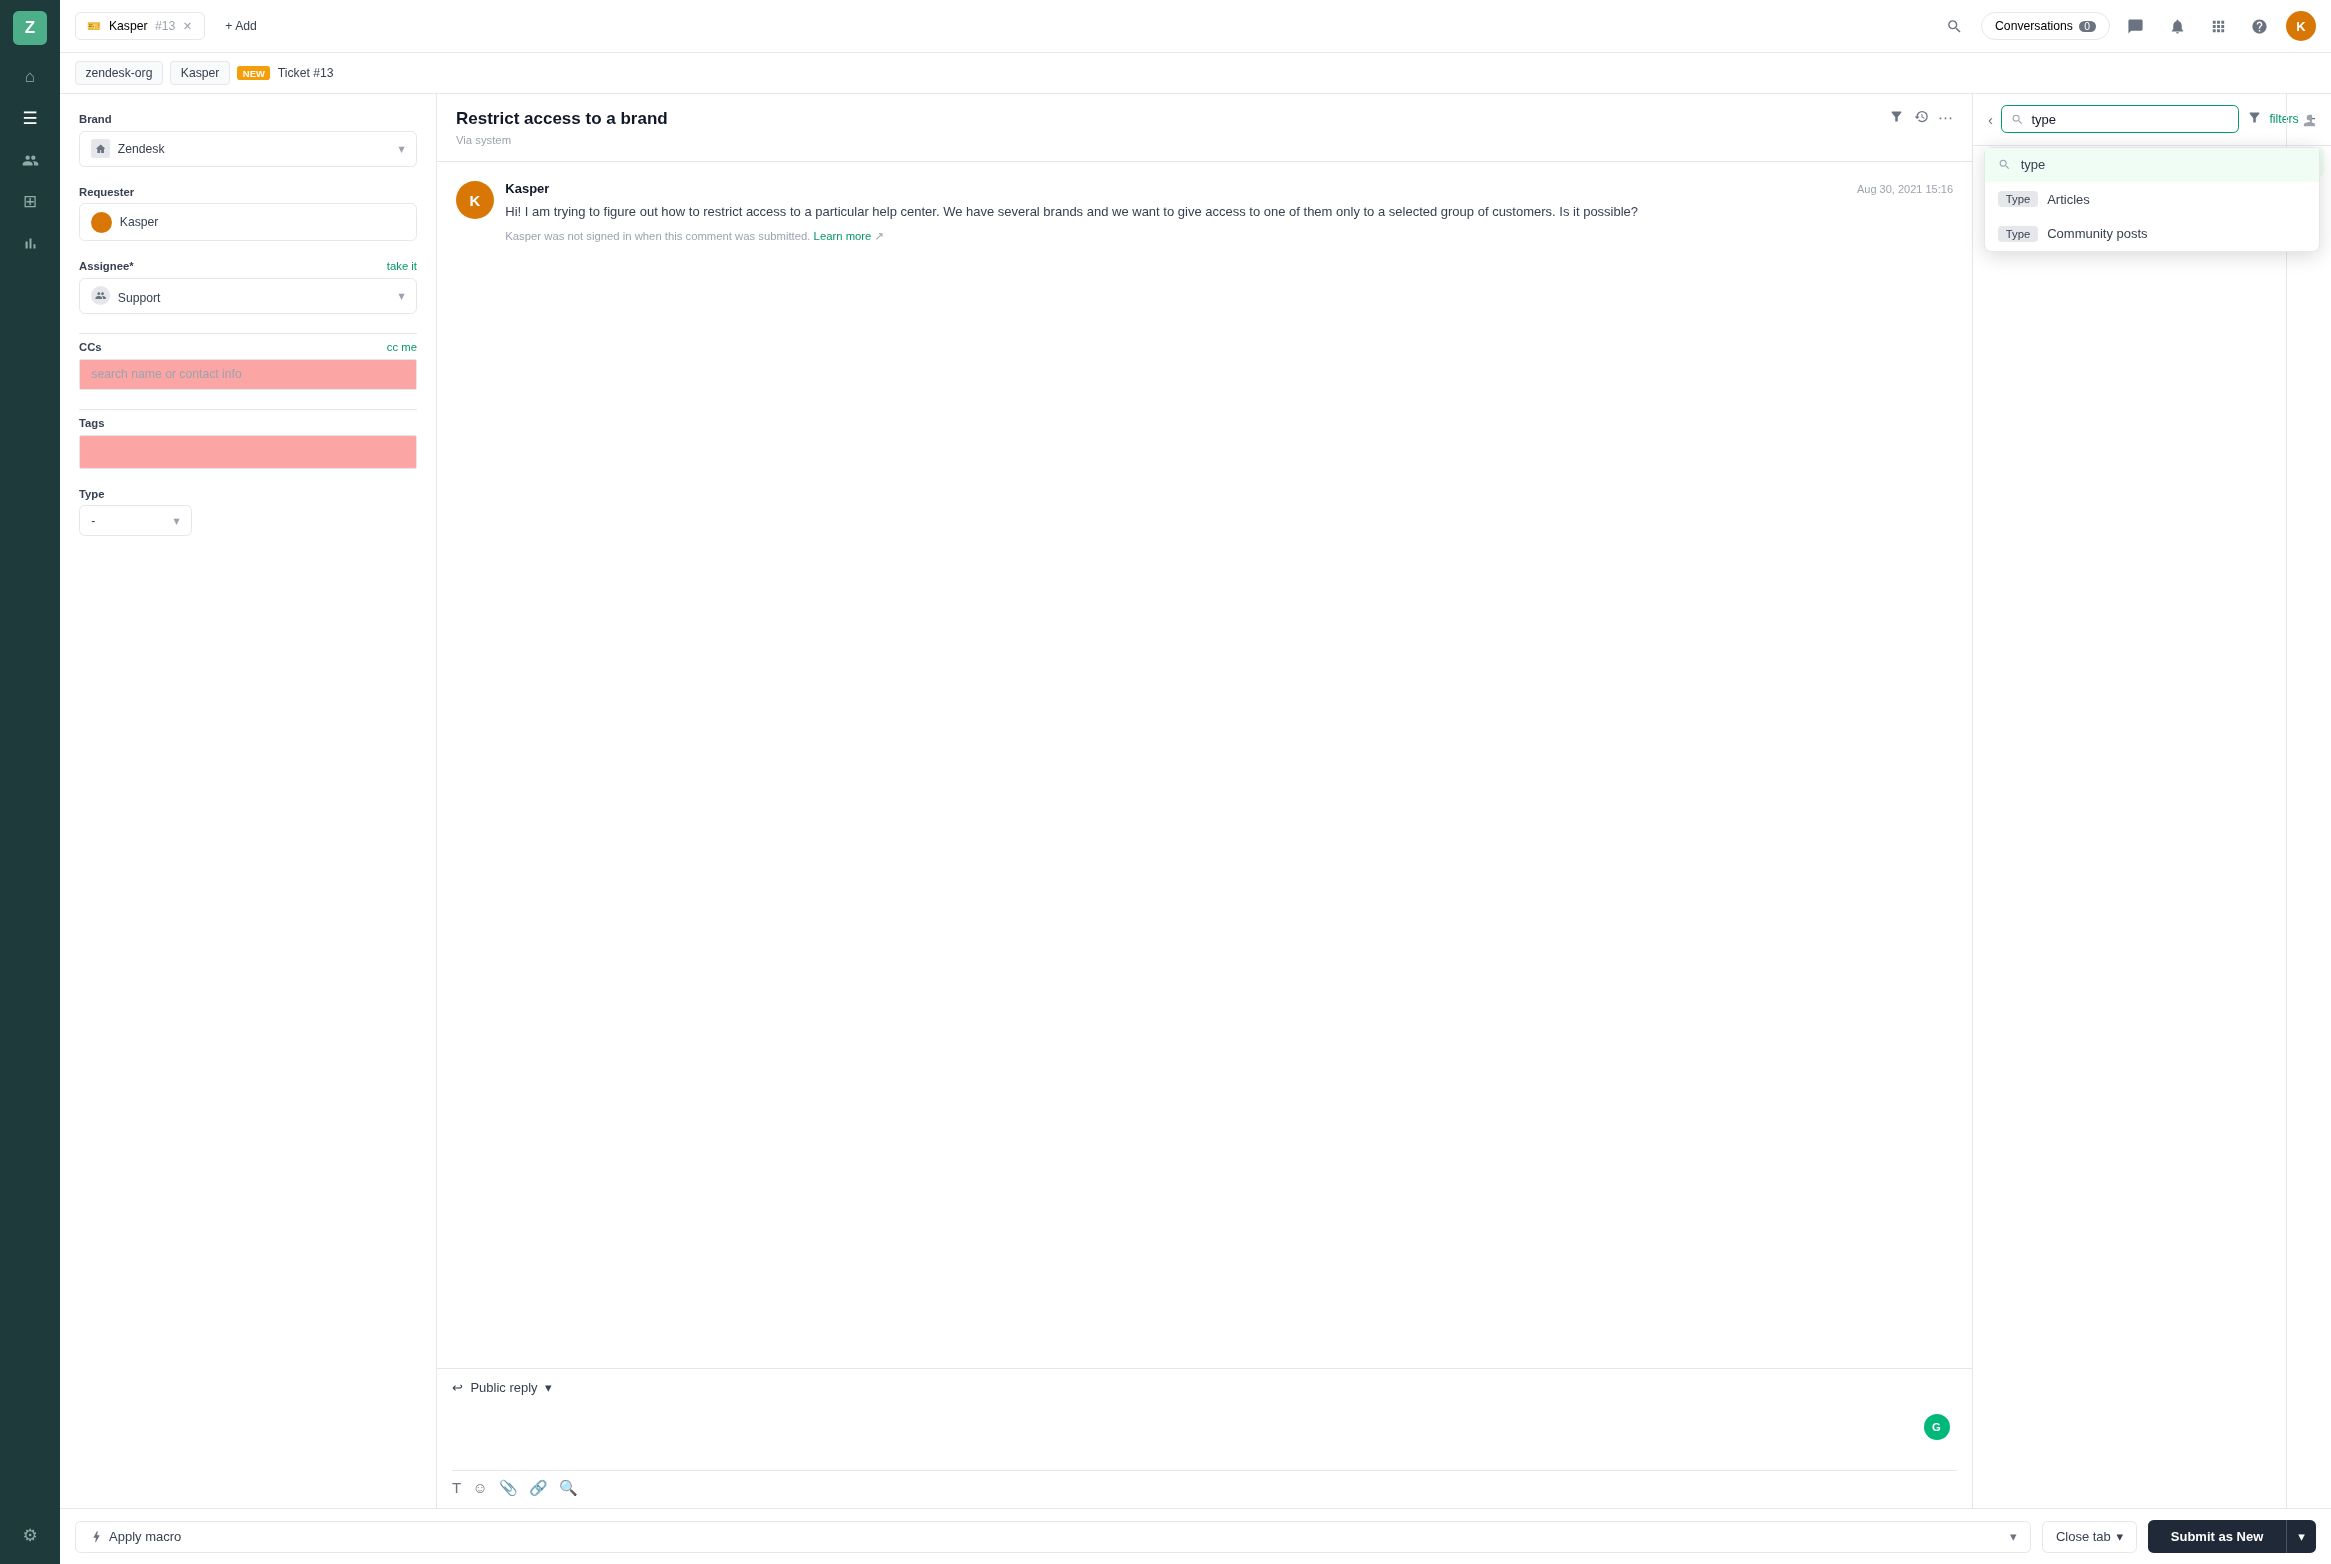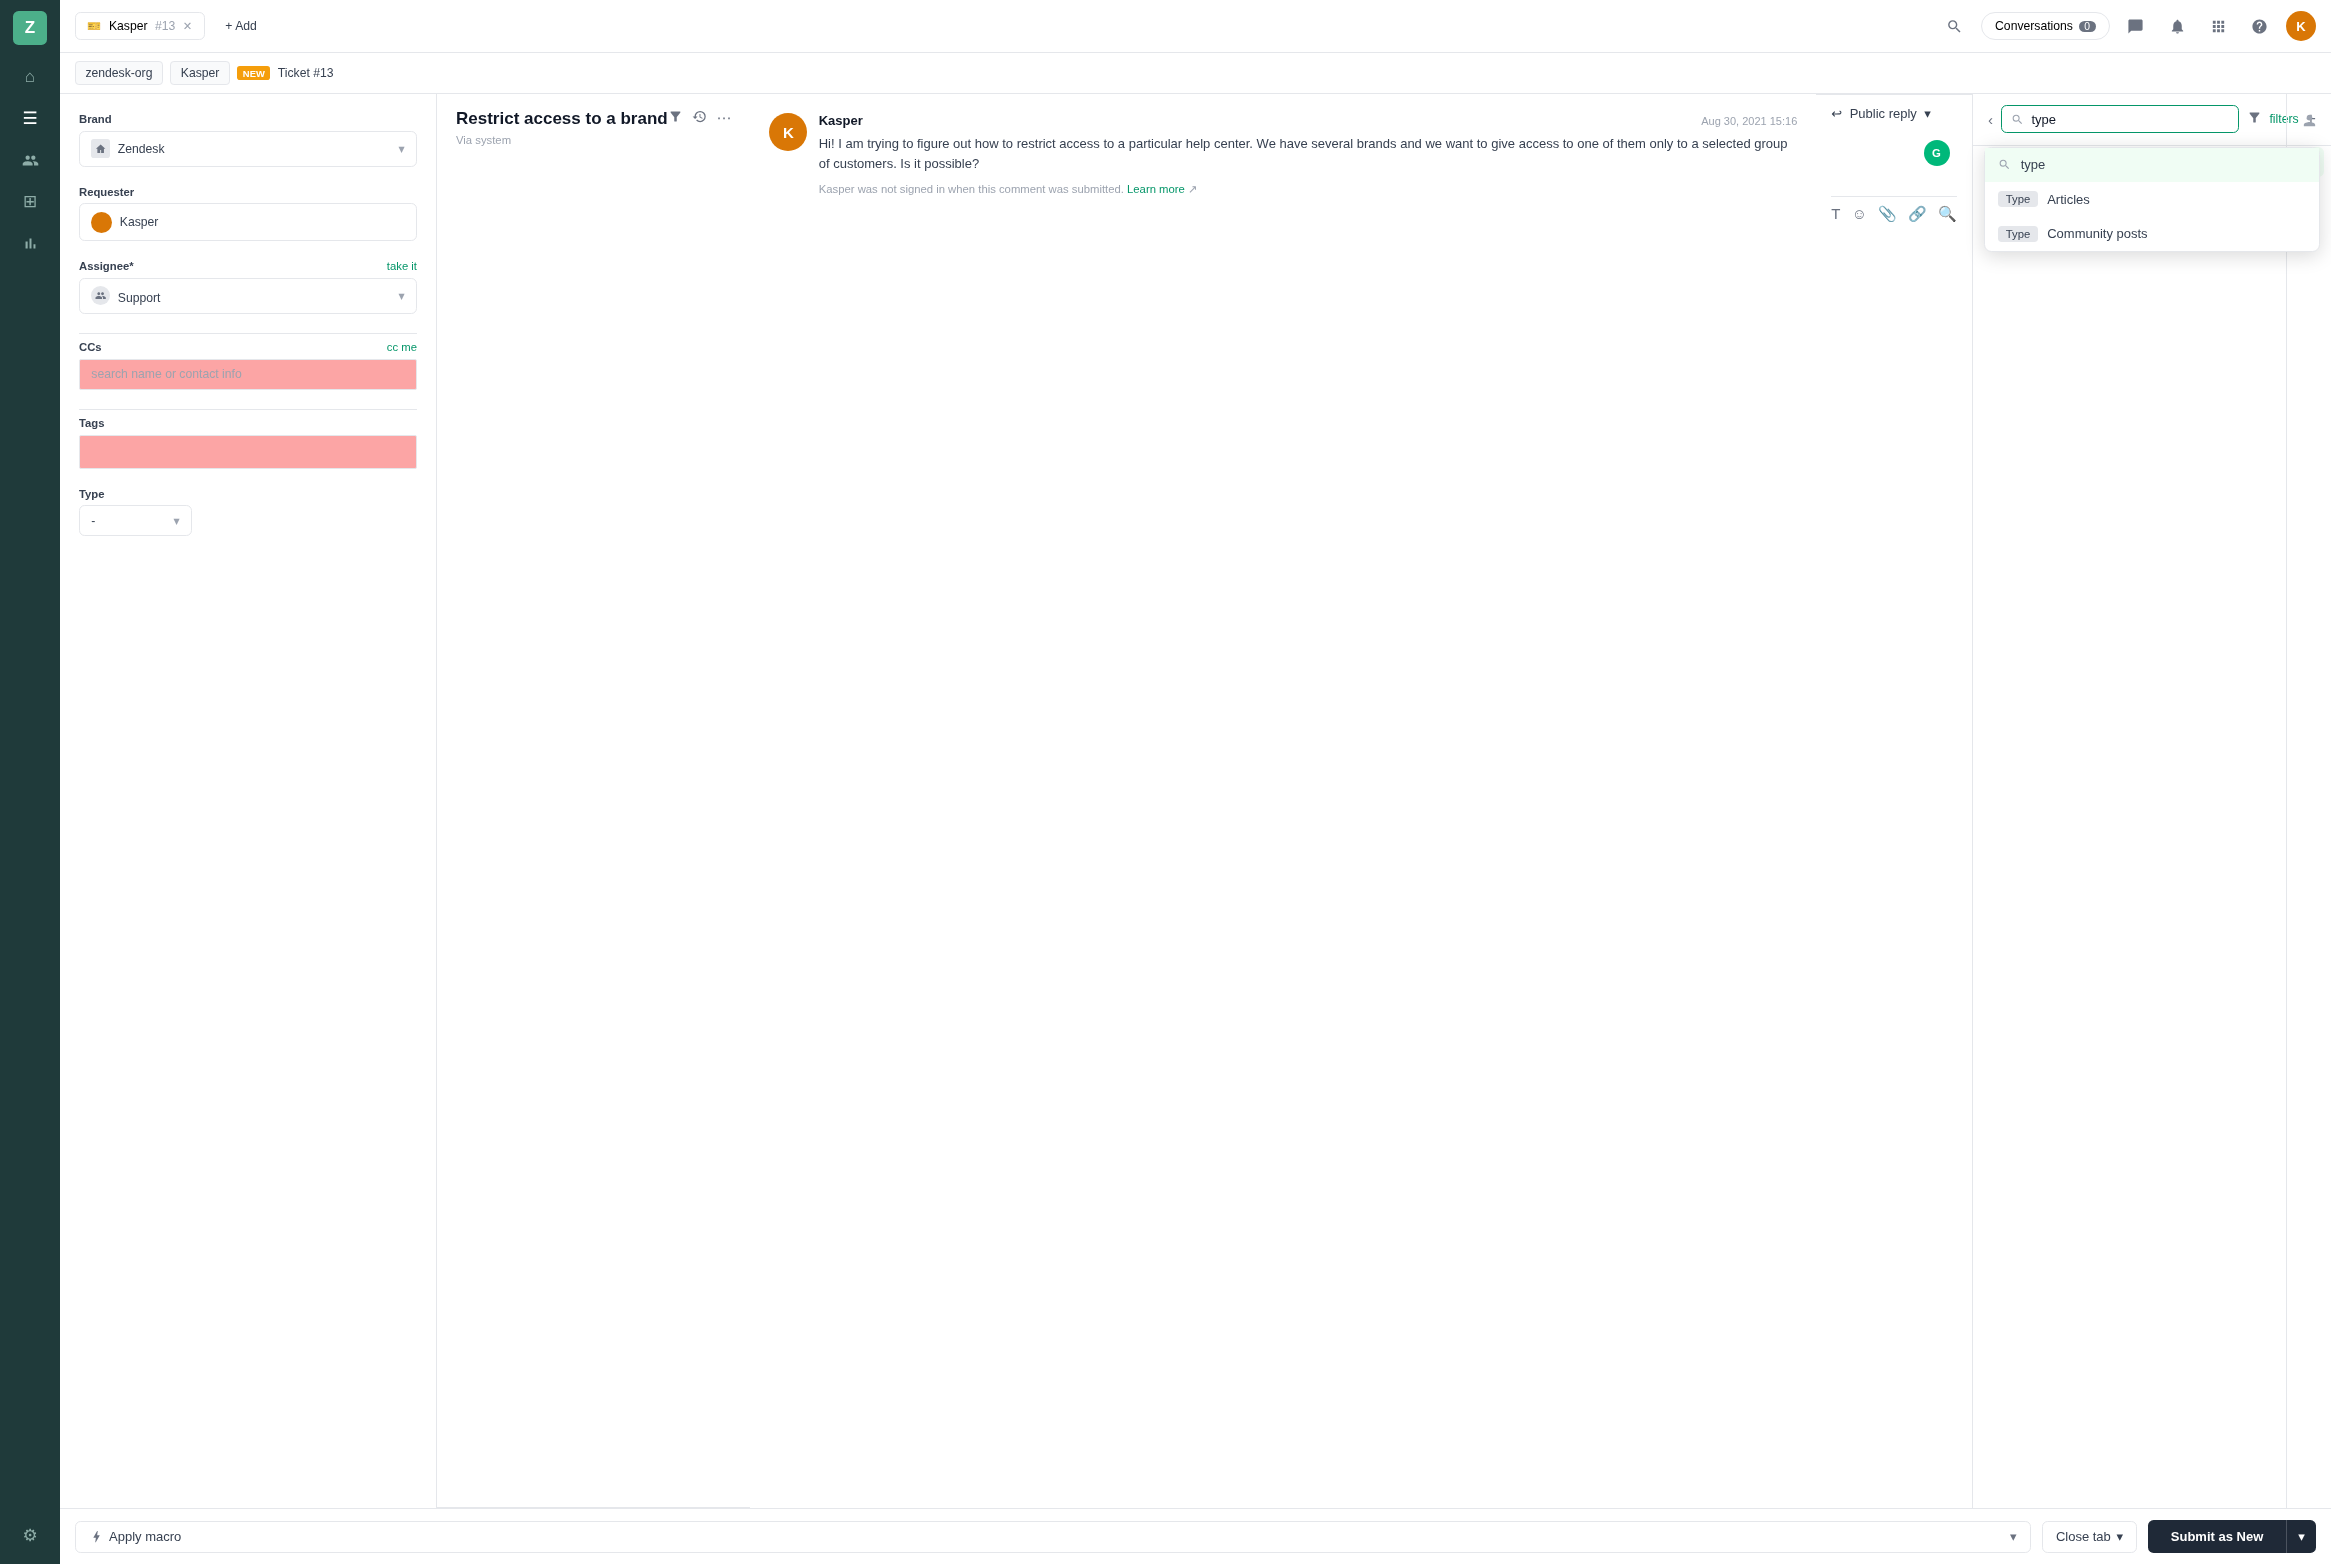--- a/index.html
+++ b/index.html
@@ -44,21 +44,21 @@
     .field-label { font-size: 11.3px; font-weight: 600; color: #374151; margin-bottom: 5.6px; display: flex; align-items: center; justify-content: space-between; }
     .field-label-link { color: #059669; font-size: 11.3px; cursor: pointer; font-weight: normal; }
     .field-select { width: 100%; padding: 7.5px 11.3px; border: 0.9px solid #e5e7eb; border-radius: 5.6px; font-size: 12.2px; color: #374151; background: white; display: flex; align-items: center; justify-content: space-between; cursor: pointer; }
     .field-input { width: 100%; padding: 7.5px 11.3px; border: 0.9px solid #e5e7eb; border-radius: 2px; font-size: 12.2px; color: #374151; background: #fca5a5; outline: none; }
     .field-input::placeholder { color: #9ca3af; }
     .requester-display { display: flex; align-items: center; gap: 7.5px; }
     .requester-avatar { width: 21px; height: 21px; border-radius: 50%; background: #d97706; }
     .brand-icon { width: 19px; height: 19px; background: #e5e7eb; border-radius: 2.8px; display: flex; align-items: center; justify-content: center; font-size: 9.4px; }
 
     
-    .middle-panel { flex: 1; background: white; display: flex; min-width: 0; border-right: 0.9px solid #e5e7eb; }
+    .middle-panel { flex: 1; background: white; display: flex; flex-direction: column; min-width: 0; border-right: 0.9px solid #e5e7eb; }
     .ticket-header { padding: 15px 19px; border-bottom: 0.9px solid #e5e7eb; display: flex; align-items: flex-start; justify-content: space-between; }
     .ticket-title { font-size: 17px; font-weight: 600; color: #111827; }
     .ticket-via { font-size: 11.3px; color: #9ca3af; margin-top: 5px; }
     .ticket-actions { display: flex; align-items: center; gap: 9.4px; color: #6b7280; }
     .ticket-action-btn { cursor: pointer; font-size: 15px; }
     .messages-area { flex: 1; overflow-y: auto; padding: 19px; }
     .message { display: flex; gap: 11.3px; margin-bottom: 19px; }
     .message-avatar { width: 38px; height: 38px; border-radius: 50%; background: #d97706; flex-shrink: 0; overflow: hidden; display: flex; align-items: center; justify-content: center; color: white; font-size: 15px; font-weight: bold; }
     .message-content { flex: 1; }
     .message-header { display: flex; align-items: center; justify-content: space-between; margin-bottom: 5.6px; }

